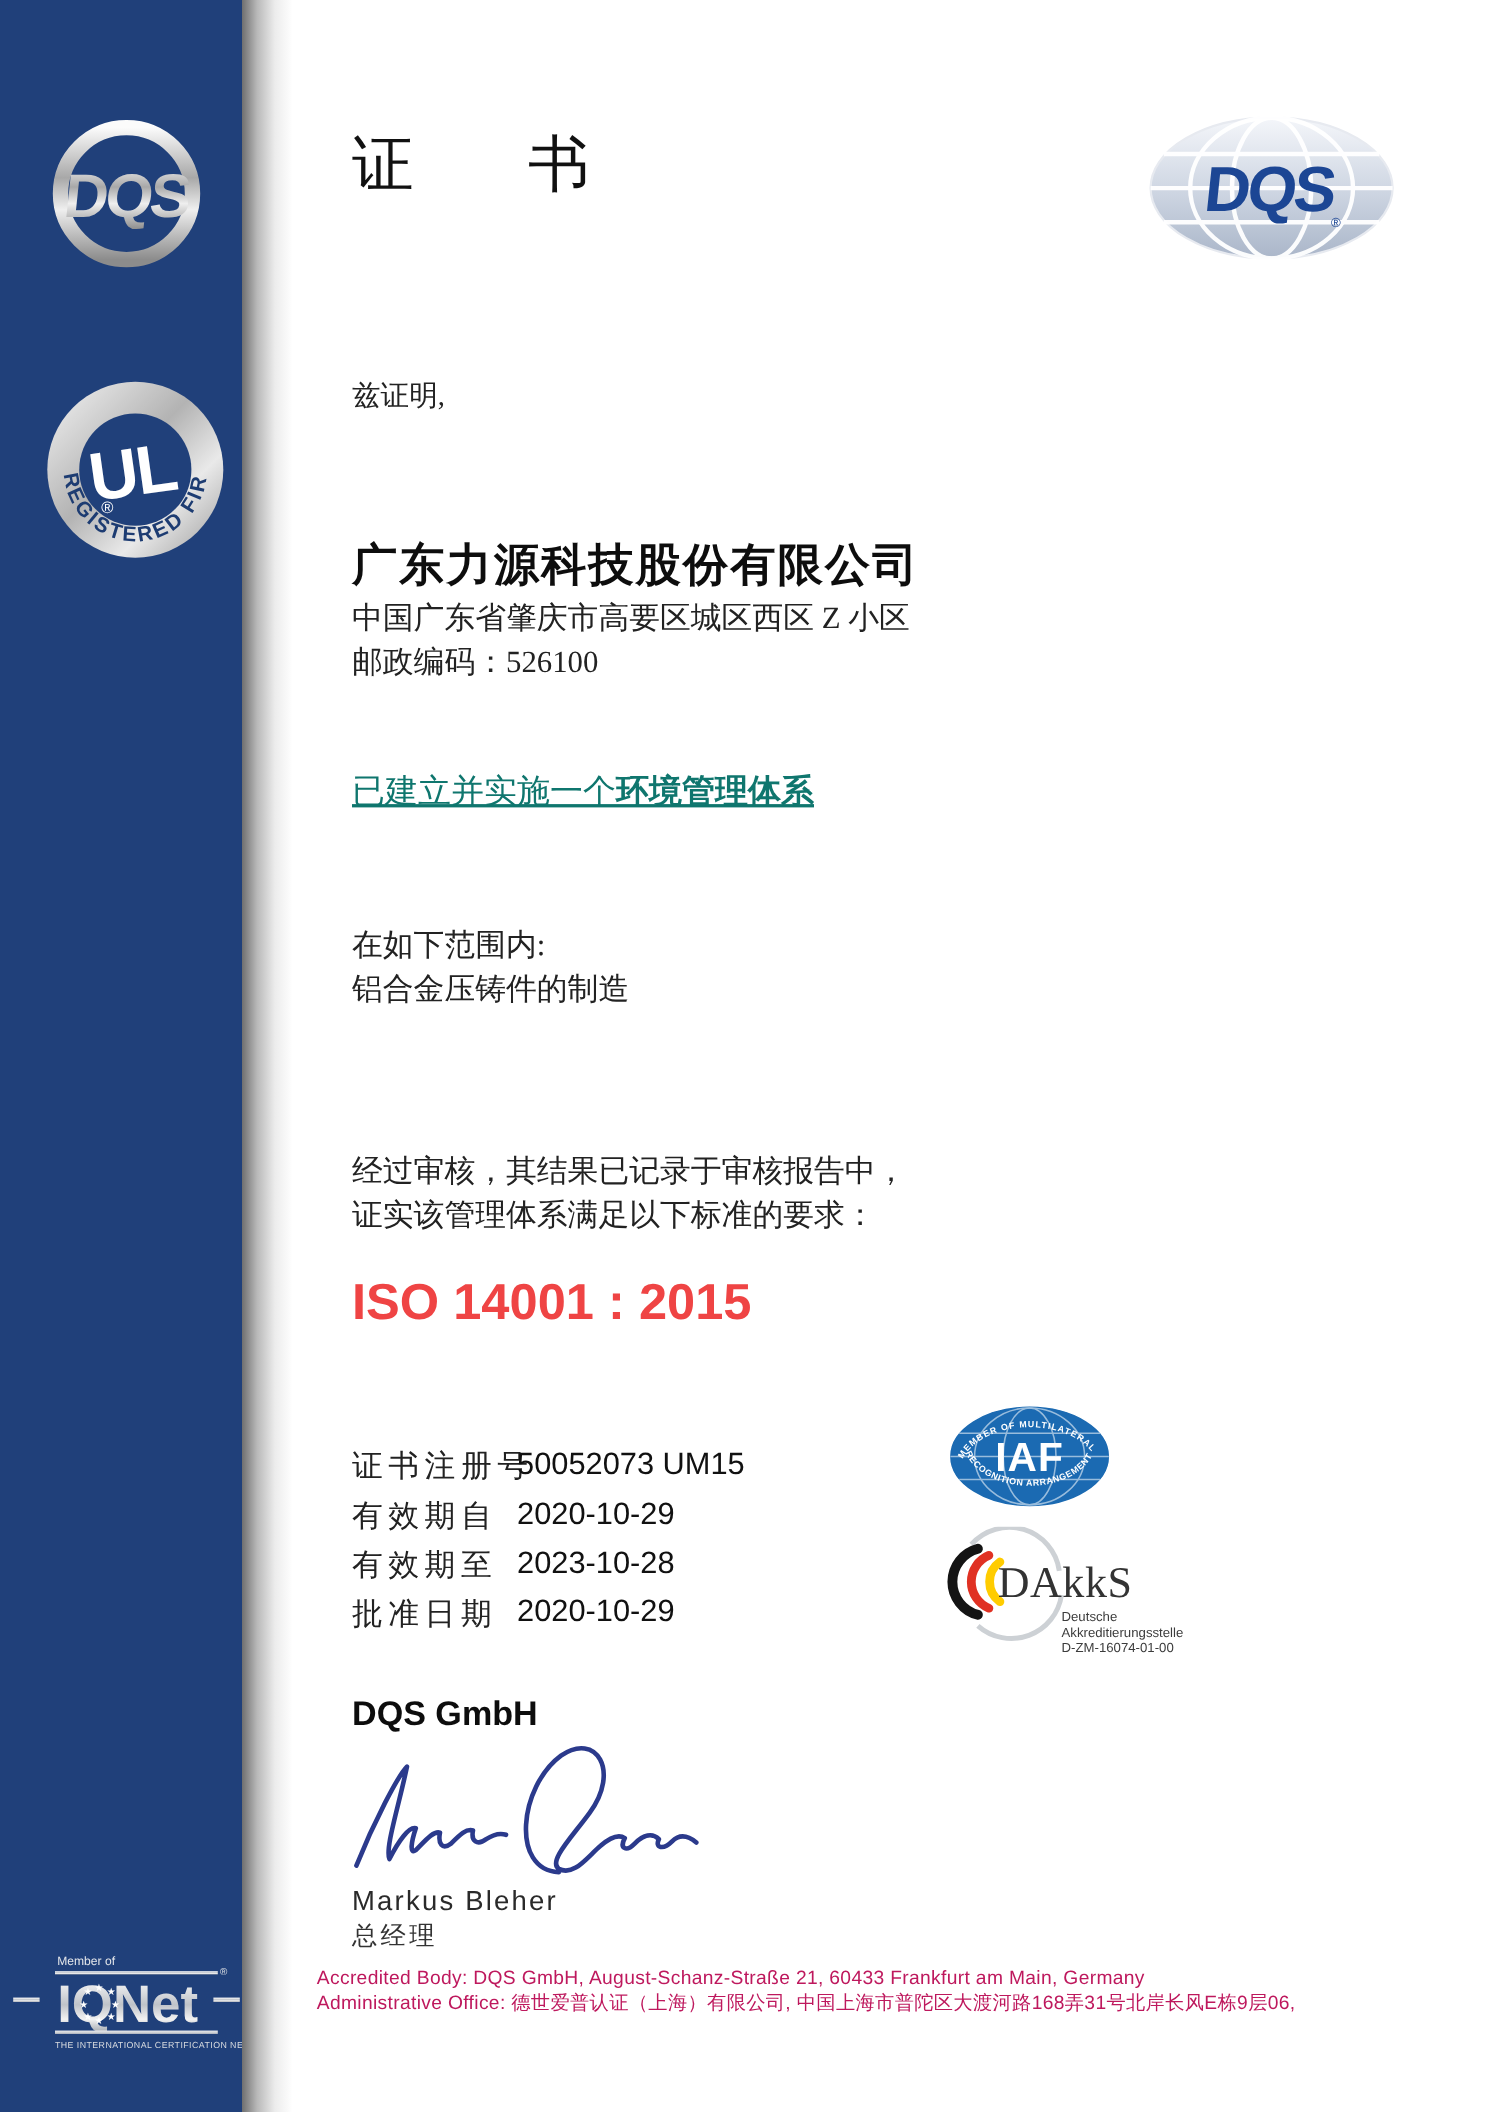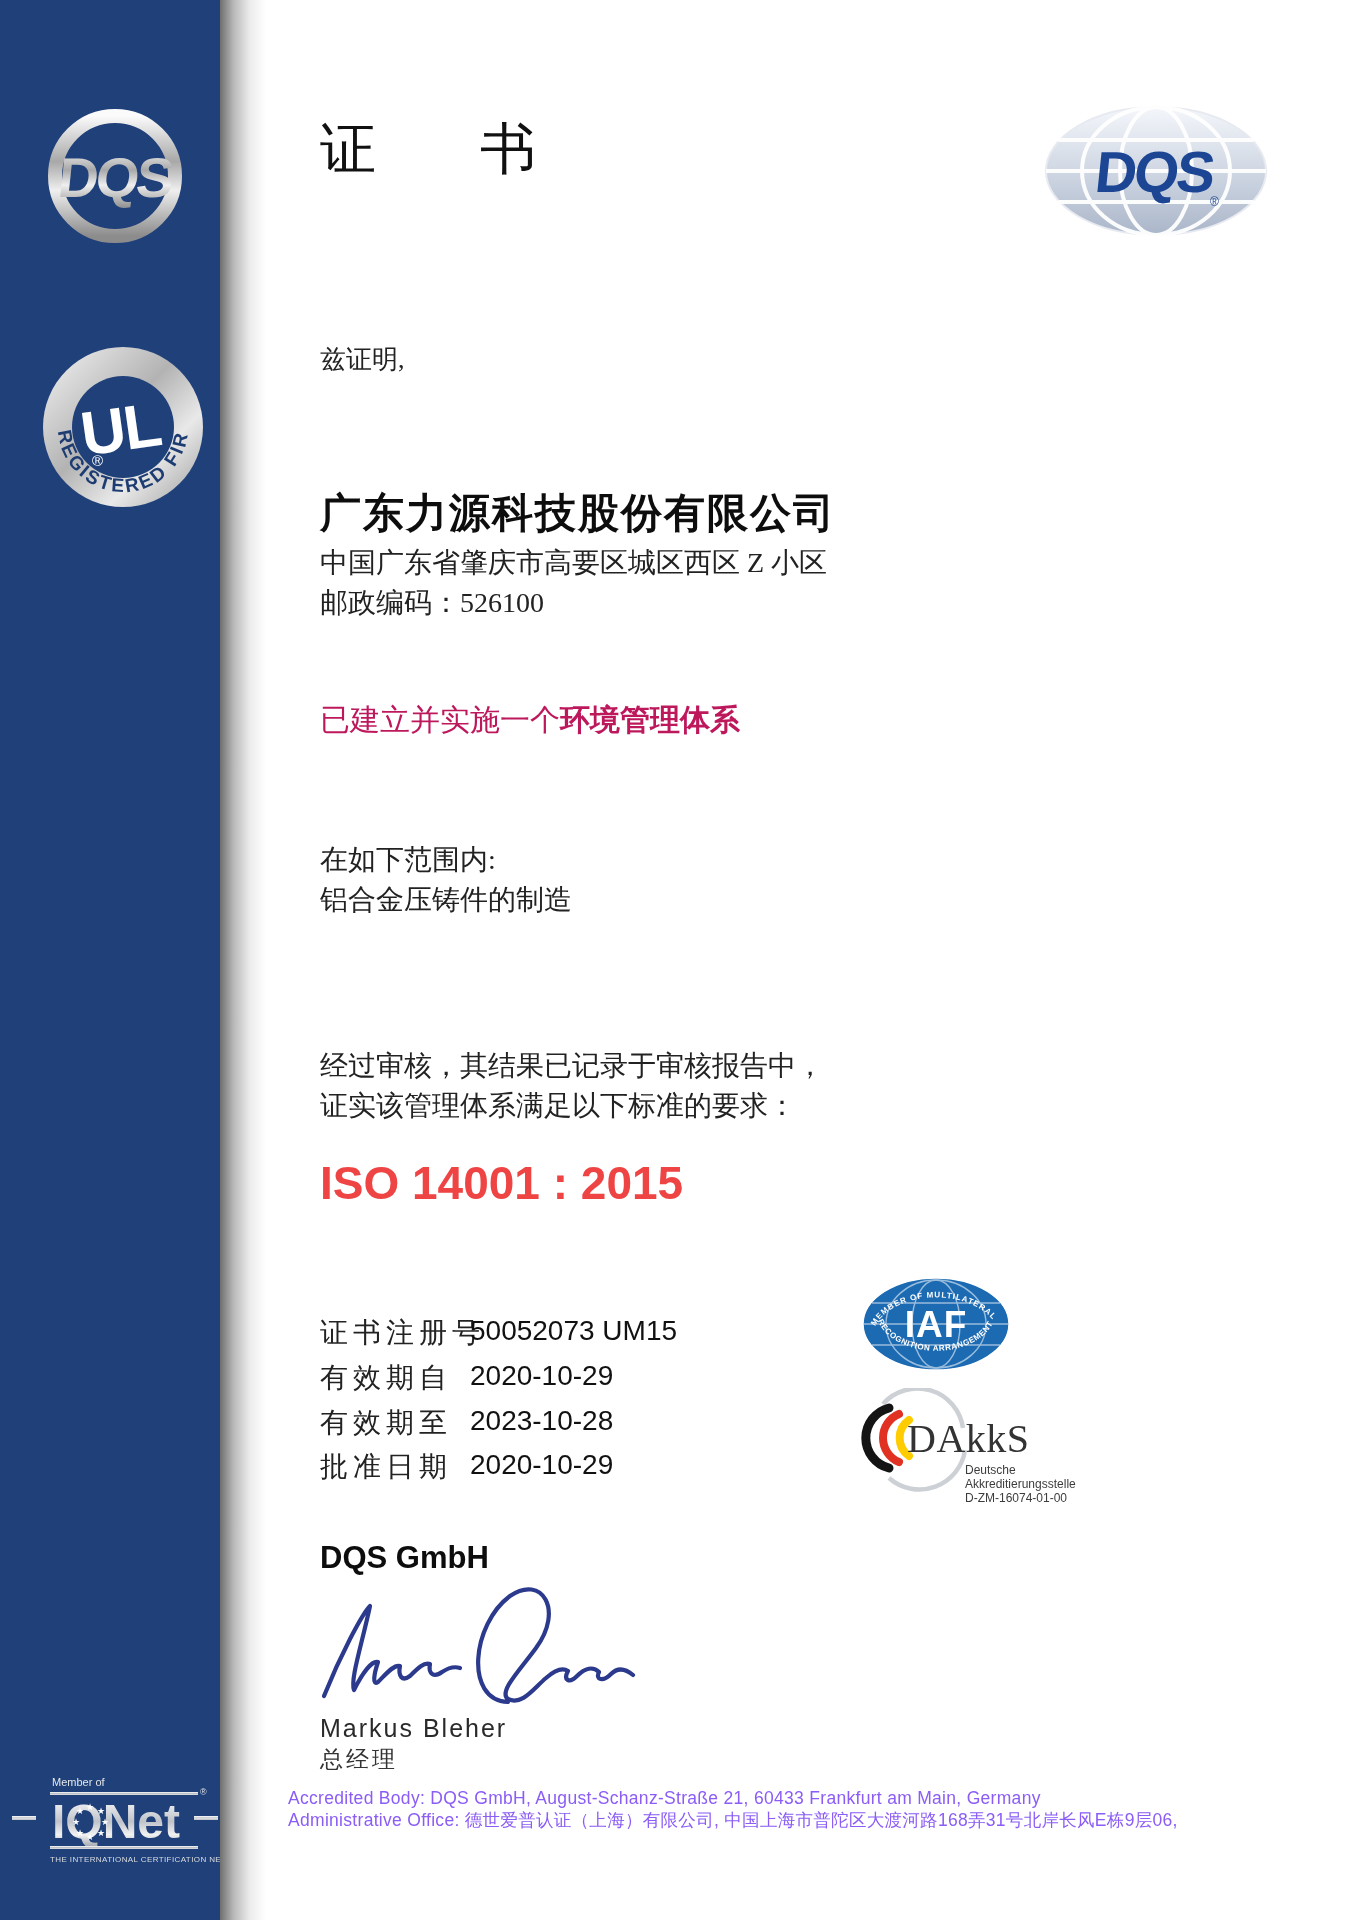--- a/index.html
+++ b/index.html
@@ -11,33 +11,33 @@
   
   #sidebar{left:0;top:0;width:220px;height:1920px;background:#20407a;}
   #sidebar-edge{left:220px;top:0;width:46px;height:1920px;
     background:linear-gradient(to right,#6f6f6f 0%,#b9b9b9 30%,#ececec 65%,#ffffff 100%);}
   
   #cert-title{left:320px;top:112px;font-size:56px;color:#111;}
   #cert-title .gap{display:inline-block;width:104px;}
   
   .cn26{font-size:26px;line-height:36px;color:#222;}
   .cn28{font-size:28px;line-height:40px;color:#222;}
-  .cn30{font-size:30px;line-height:40px;color:#be185d;}
+  .cn30{font-size:30px;line-height:40px;color:#0f766e;text-decoration:underline;}
   #company-name{left:320px;top:486px;font-size:41px;font-weight:700;color:#0d0d0d;letter-spacing:2px;}
   #standard{left:320px;top:1156px;font-size:46px;font-weight:700;color:#ef4444;}
   .det-row{position:absolute;left:320px;width:600px;height:40px;}
   .det-label{position:absolute;left:0;top:0;font-size:28px;letter-spacing:5px;color:#222;}
   .det-value{position:absolute;left:150px;top:1px;font-size:28px;color:#111;
              font-family:"Liberation Sans","DejaVu Sans",sans-serif;}
   #issuer-name{left:320px;top:1540px;font-size:31px;font-weight:700;color:#0d0d0d;
                font-family:Liberation Sans, sans-serif;}
   #signer-name{left:320px;top:1714px;font-size:25px;color:#2a2a2a;
                font-family:"Liberation Sans","DejaVu Sans",sans-serif;letter-spacing:2px;}
   #signer-title{left:320px;top:1744px;font-size:23px;color:#333;letter-spacing:3px;}
-  #footer{left:288px;top:1788px;width:1010px;font-size:17.5px;line-height:21.5px;color:#8b5cf6;
+  #footer{left:288px;top:1788px;width:1010px;font-size:17.5px;line-height:21.5px;color:#be185d;
           font-family:"Liberation Sans","DejaVu Sans",sans-serif;letter-spacing:0.3px;}
   svg text{font-family:"Liberation Sans","DejaVu Sans",sans-serif;}
   svg .sertxt{font-family:"Liberation Serif","DejaVu Serif",serif;}
 </style>
 </head>
 <body>
 
 <div id="page">
 
   <div id="sidebar" class="abs">

